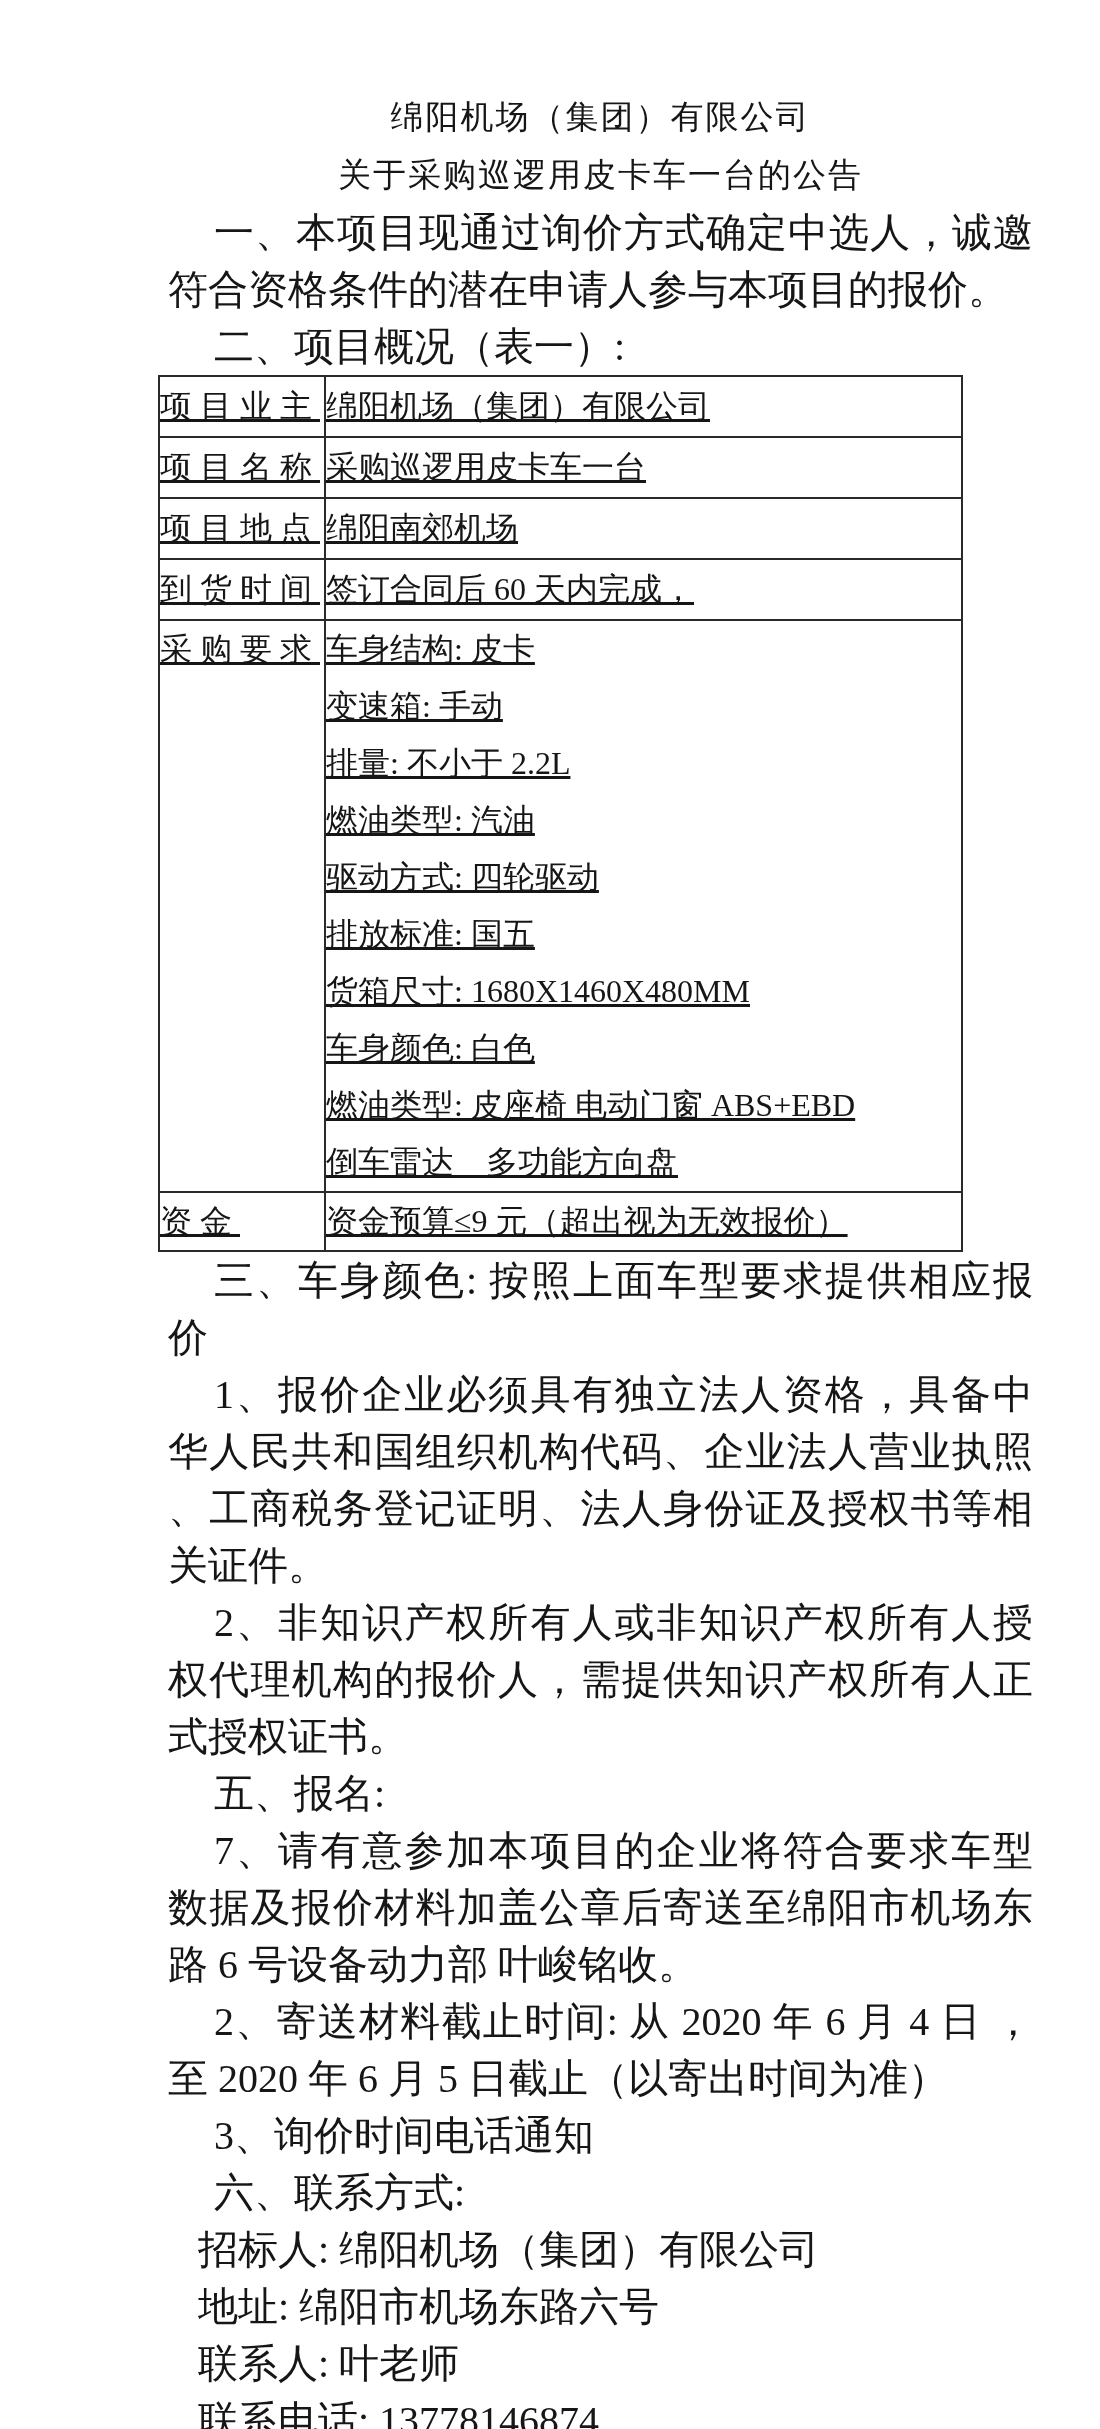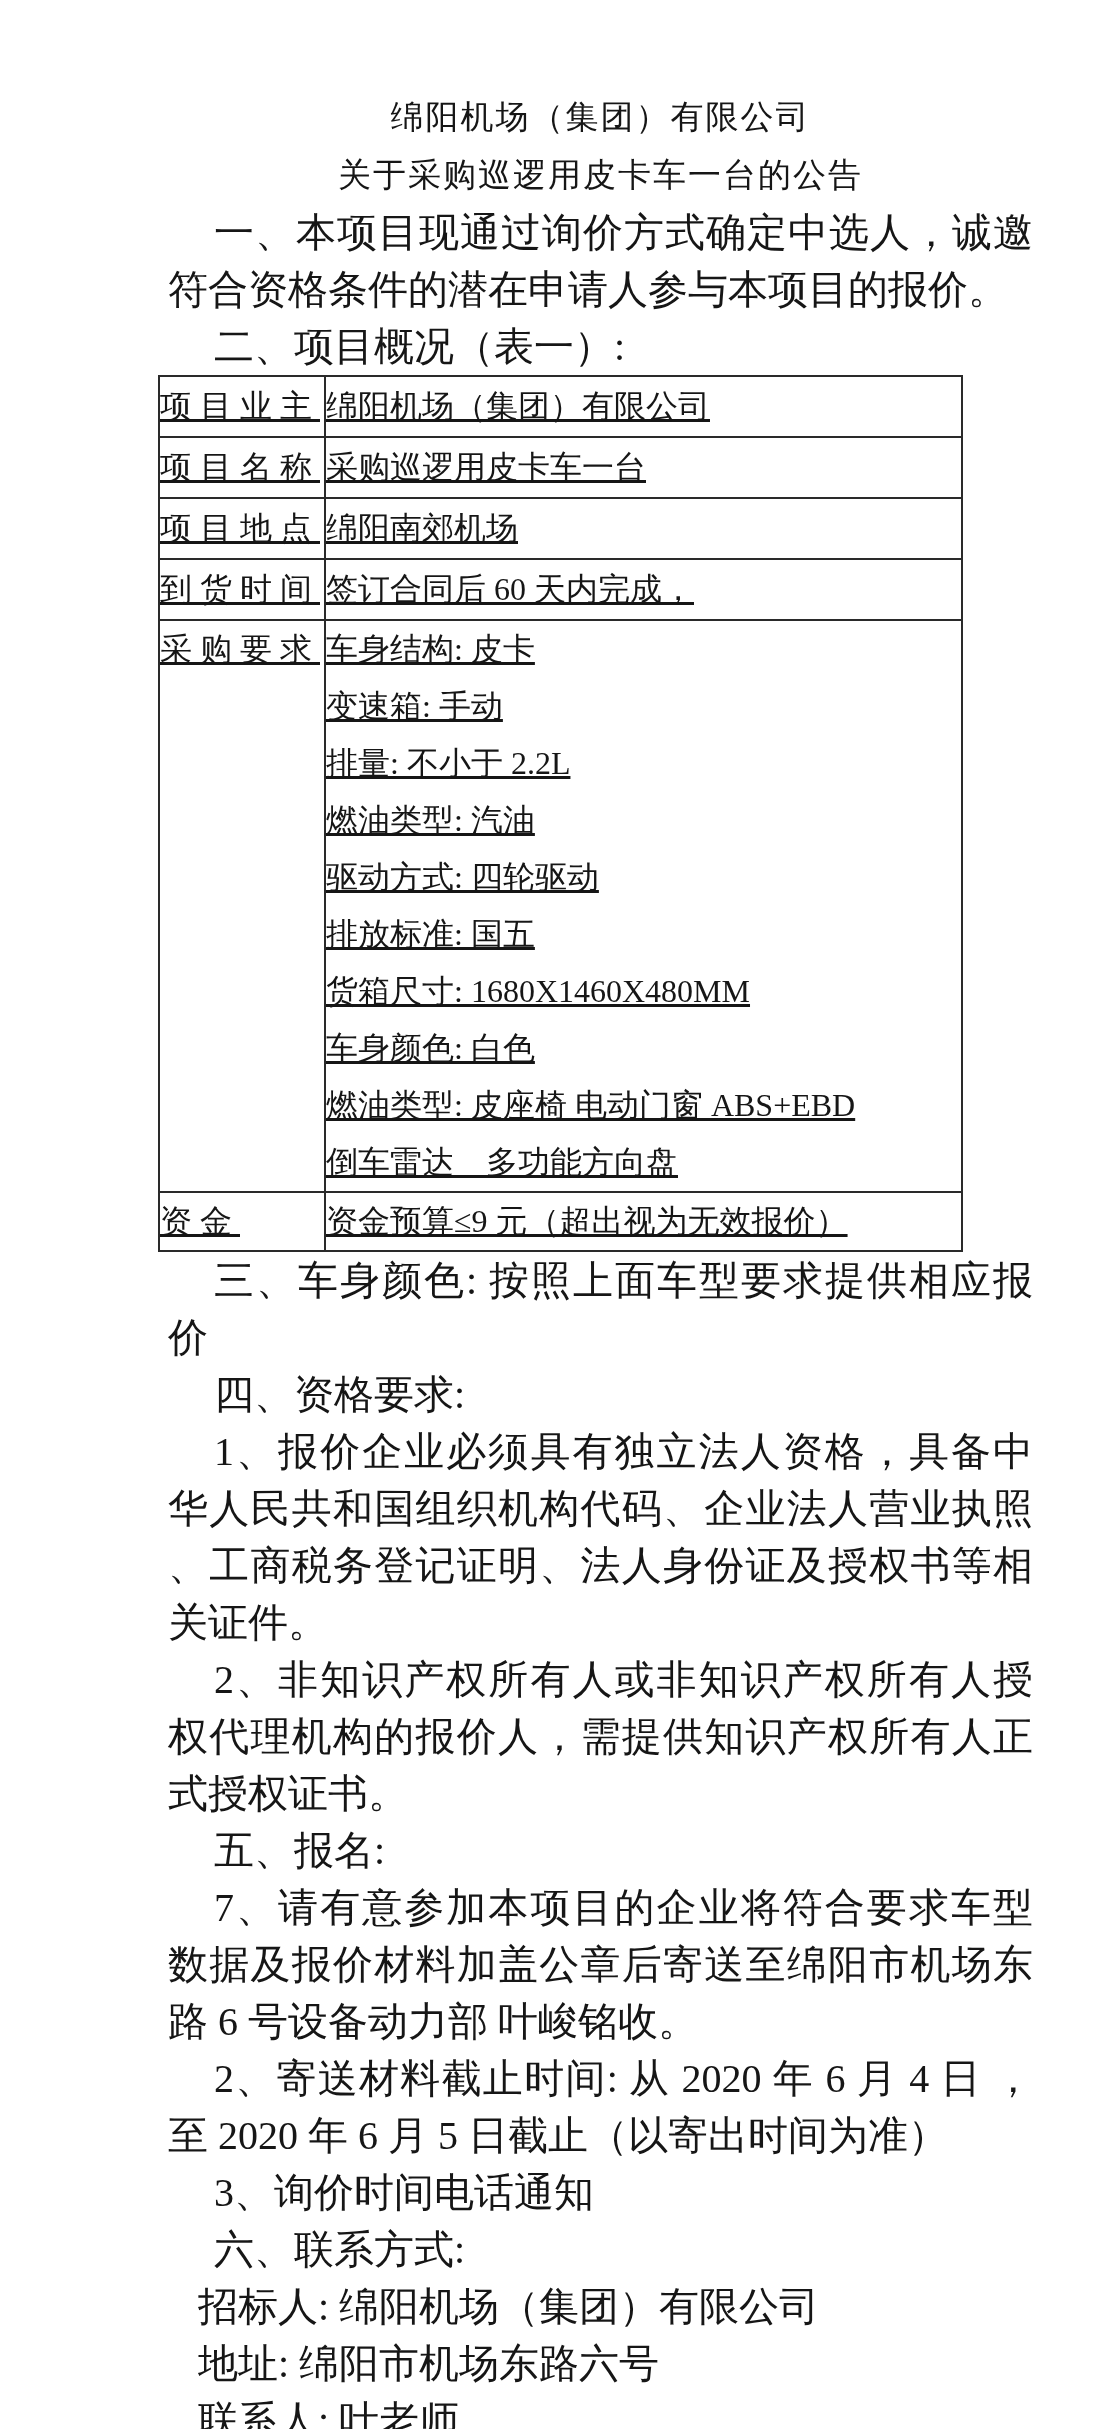--- a/index.html
+++ b/index.html
@@ -107,21 +107,20 @@
           </td>
         </tr>
         <tr class="row-money">
           <td class="cell-label">资金</td>
           <td class="cell-value">资金预算≤9 元（超出视为无效报价）</td>
         </tr>
       </tbody>
     </table>
 
     <p class="para indent2">三、车身颜色: 按照上面车型要求提供相应报价</p>
-    <p class="para indent2">四、资格要求:</p>
     <p class="para indent2">1、报价企业必须具有独立法人资格，具备中华人民共和国组织机构代码、企业法人营业执照 、工商税务登记证明、法人身份证及授权书等相关证件。</p>
     <p class="para indent2">2、非知识产权所有人或非知识产权所有人授权代理机构的报价人，需提供知识产权所有人正式授权证书。</p>
     <p class="para indent2">五、报名:</p>
     <p class="para indent2">7、请有意参加本项目的企业将符合要求车型数据及报价材料加盖公章后寄送至绵阳市机场东路 6 号设备动力部 叶峻铭收。</p>
     <p class="para indent2">2、寄送材料截止时间: 从 2020 年 6 月 4 日 ，至 2020 年 6 月 5 日截止（以寄出时间为准）</p>
     <p class="para indent2">3、询价时间电话通知</p>
     <p class="para indent2">六、联系方式:</p>
     <p class="para indent1">招标人: 绵阳机场（集团）有限公司</p>
     <p class="para indent1">地址: 绵阳市机场东路六号</p>
     <p class="para indent1">联系人: 叶老师</p>

